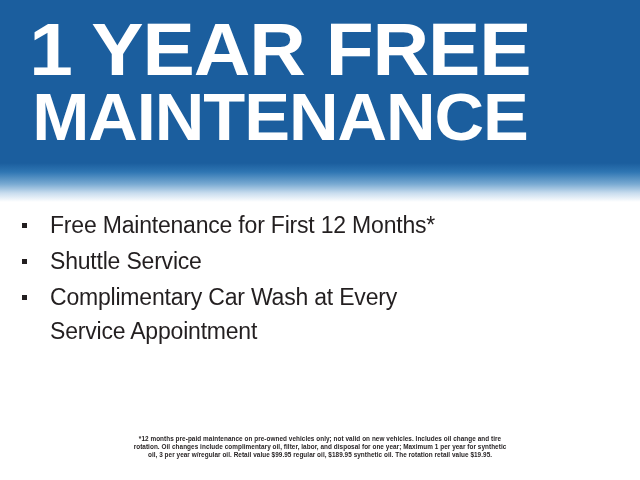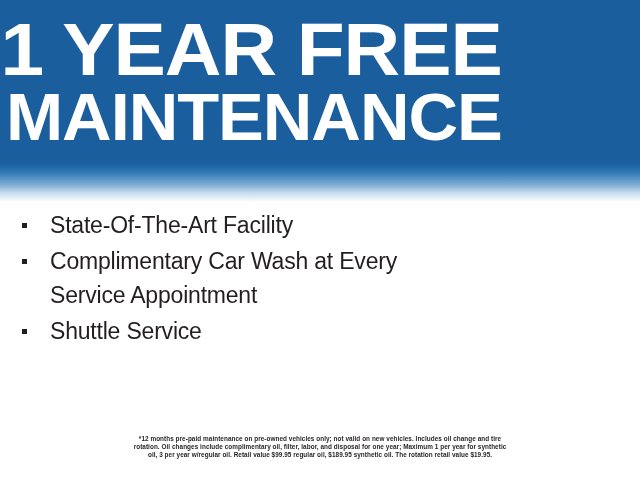--- a/index.html
+++ b/index.html
@@ -30,24 +30,24 @@
         to bottom,
         #1b5e9e 0px,
         #1b5e9e 163px,
         #2f76b3 172px,
         #79aad2 184px,
         #c8dcee 193px,
         #ffffff 202px);
   }
   .headline {
     position: absolute;
-    left: 17px;
+    left: 4px;
     top: 0;
     width: 552px;
-    text-align: left;
+    text-align: center;
     color: #ffffff;
   }
   .headline-line {
     display: block;
     font-family: "Liberation Sans", sans-serif;
     font-weight: bold;
     color: #ffffff;
     white-space: nowrap;
     letter-spacing: -1px;
     line-height: 0.93;
@@ -127,30 +127,30 @@
   <div class="banner">
     <div class="headline">
       <span class="headline-line headline-line-1">1 YEAR FREE</span>
       <span class="headline-line headline-line-2">MAINTENANCE</span>
     </div>
   </div>
 
   <ul class="bullets">
     <li class="bullet-item">
       <span class="bullet-marker"></span>
-      <span class="bullet-text">State-Of-The-Art Facility</span>
+      <span class="bullet-text">Free Maintenance for First 12 Months*</span>
+    </li>
+    <li class="bullet-item">
+      <span class="bullet-marker"></span>
+      <span class="bullet-text">Shuttle Service</span>
     </li>
     <li class="bullet-item">
       <span class="bullet-marker"></span>
       <span class="bullet-text">Complimentary Car Wash at Every</span>
       <span class="bullet-text-cont">Service Appointment</span>
-    </li>
-    <li class="bullet-item">
-      <span class="bullet-marker"></span>
-      <span class="bullet-text">Shuttle Service</span>
     </li>
   </ul>
 
   <div class="fineprint">
     <span class="fineprint-line">*12 months pre-paid maintenance on pre-owned vehicles only; not valid on new vehicles. Includes oil change and tire</span>
     <span class="fineprint-line">rotation. Oil changes include complimentary oil, filter, labor, and disposal for one year; Maximum 1 per year for synthetic</span>
     <span class="fineprint-line">oil, 3 per year w/regular oil. Retail value $99.95 regular oil, $189.95 synthetic oil. The rotation retail value $19.95.</span>
   </div>
 
 </div>

